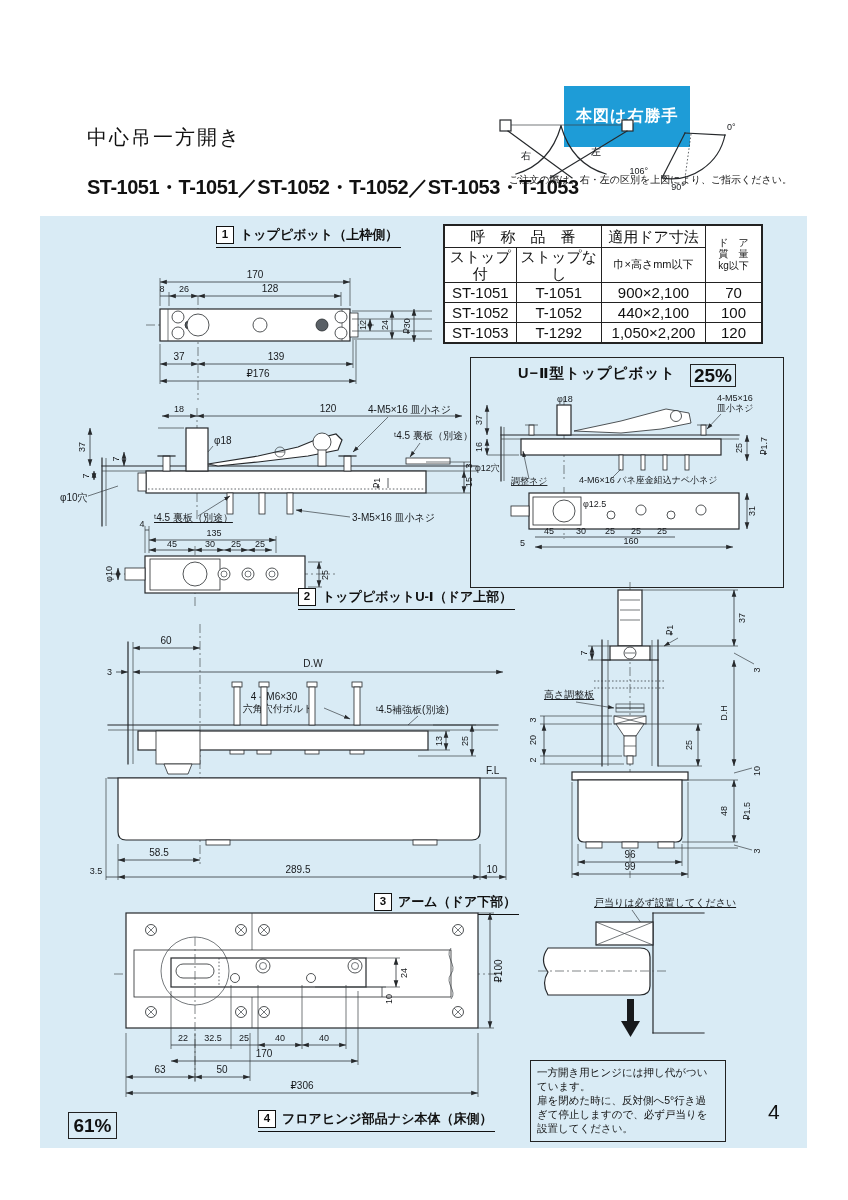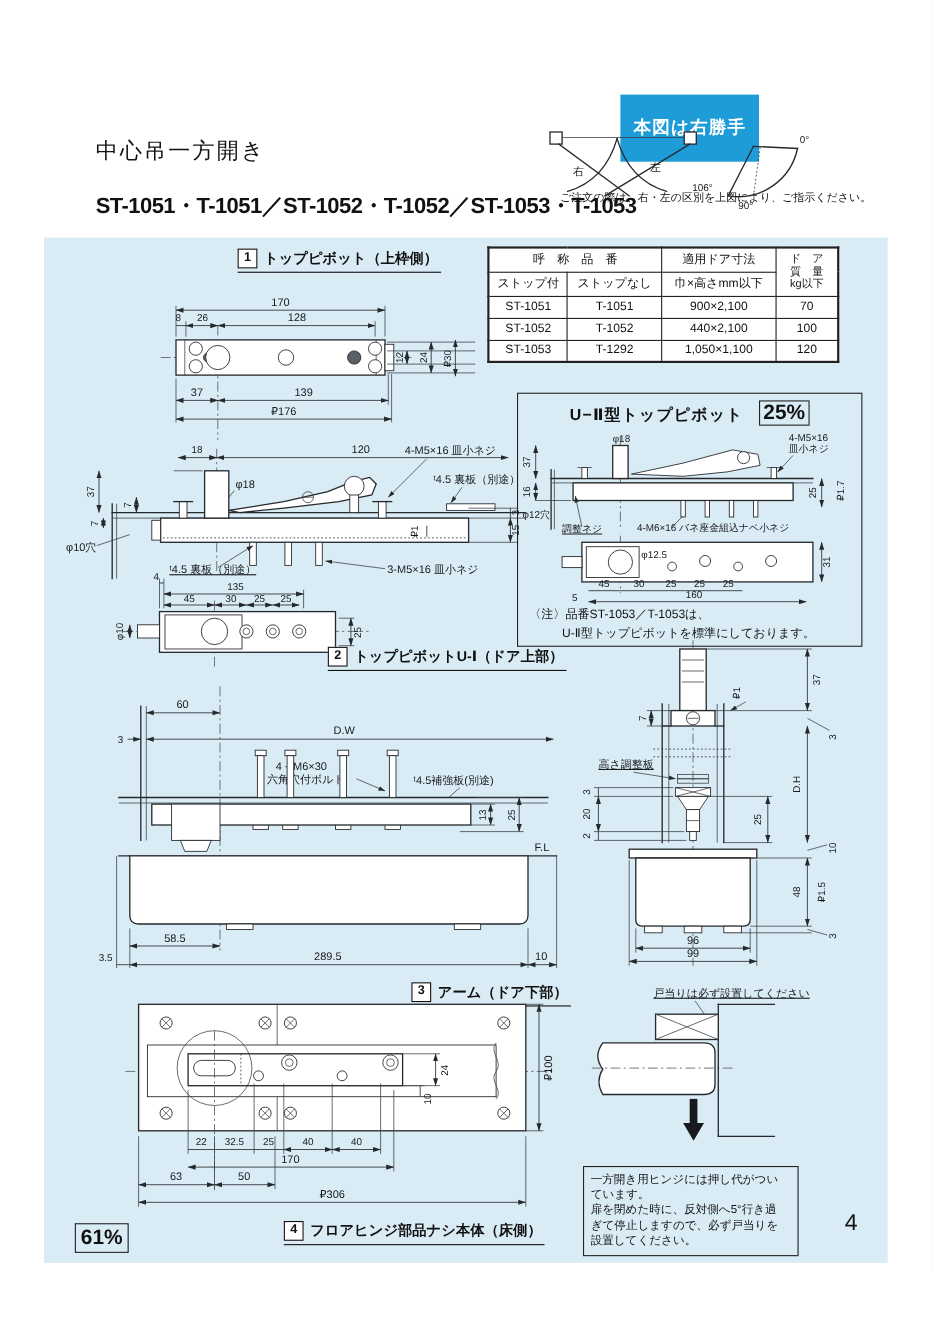--- a/index.html
+++ b/index.html
@@ -24,21 +24,21 @@
   .fd{fill:#5a6066;stroke:#26292c;stroke-width:.8}
   .title{font-size:20px;font-weight:normal;letter-spacing:2px}
   .models{font-size:20px;font-weight:bold;letter-spacing:-.5px}
   .ordernote{font-size:10px}
   .badge{background:#1e9cd7;color:#fff;font-weight:bold;font-size:16px;padding:20px 12px;letter-spacing:1px}
   .secline{display:inline-flex;align-items:center;gap:6px;border-bottom:1.6px solid #111;
            padding:0 3px 3px 0;font-weight:bold;font-size:13px;white-space:nowrap}
   .secnum{border:1.2px solid #111;min-width:16px;height:16px;display:inline-flex;align-items:center;
           justify-content:center;font-size:11.5px;line-height:1;background:#fff}
   table.spec{border-collapse:collapse;background:#fff;border:2px solid #222}
-  table.spec td{border:1px solid #222;text-align:center;font-size:11px;padding:0;line-height:1.15}
+  table.spec td{border:1px solid #222;text-align:center;font-size:15px;padding:0;line-height:1.15}
   .scalebox{border:1.6px solid #222;font-weight:bold;font-size:19px;display:flex;
             align-items:center;justify-content:center;background:transparent}
   .u2box{border:1.6px solid #222}
   .u2title{font-size:14.5px;font-weight:bold;letter-spacing:1px}
   .u2note{font-size:11px;line-height:1.5;white-space:nowrap}
   .notebox{border:1.5px solid #222;font-size:10.5px;line-height:1.33;padding:5px 6px;white-space:nowrap}
   .pageno{font-size:21px}
 </style>
 </head>
 <body>
@@ -106,21 +106,21 @@
   </tr>
   <tr style="height:20px">
     <td>ST-1052</td>
     <td>T-1052</td>
     <td>440×2,100</td>
     <td>100</td>
   </tr>
   <tr style="height:20px">
     <td>ST-1053</td>
     <td>T-1292</td>
-    <td>1,050×1,100</td>
+    <td>1,050×2,200</td>
     <td>120</td>
   </tr>
 </tbody>
   </table>
 
 <svg class="abs" style="left:60px;top:250px" width="400" height="150">
   <line x1="86" y1="75" x2="314" y2="75" class="cl"></line>
   <line x1="138" y1="46" x2="138" y2="150" class="cl"></line>
   <rect x="100" y="59" width="190" height="32" class="fw"></rect>
   <line x1="108" y1="59" x2="108" y2="91" class="tn"></line>
@@ -258,21 +258,21 @@
   <line x1="219" y1="44" x2="219" y2="69" class="dm" marker-start="url(#ar)" marker-end="url(#ar)"></line>
   <text x="228" y="57" class="tss tm" transform="rotate(-90 228 57)">25</text>
 </svg>
 
 <div class="abs secline" style="left:298px;top:588px">
   <span class="secnum">2</span>
   <span>トップピボットU-Ⅰ（ドア上部）</span>
 </div>
 
 <div class="abs u2box" style="left:470px;top:357px;width:312px;height:229px">
-  <div style="display:flex;align-items:flex-end;justify-content:center;gap:14px;margin-top:6px">
+  <div style="display:flex;align-items:flex-start;justify-content:center;gap:14px;margin-top:6px">
     <span class="u2title">U−Ⅱ型トップピボット</span>
     <span class="scalebox" style="width:44px;height:21px">25%</span>
   </div>
   <svg width="308" height="160" style="margin-top:2px">
     <line x1="93" y1="8" x2="93" y2="92" class="cl"></line>
     <line x1="30" y1="38" x2="30" y2="92" class="ln"></line>
     <line x1="33" y1="38" x2="33" y2="92" class="tn"></line>
     <line x1="30" y1="46" x2="268" y2="46" class="ln"></line>
     <line x1="30" y1="50" x2="268" y2="50" class="tn"></line>
     <rect x="50" y="50" width="200" height="16" class="fw"></rect>
@@ -323,24 +323,20 @@
     <line x1="126" y1="148" x2="152" y2="148" class="dm"></line>
     <text x="139" y="145" class="tss tm">25</text>
     <line x1="152" y1="148" x2="178" y2="148" class="dm"></line>
     <text x="165" y="145" class="tss tm">25</text>
     <line x1="178" y1="148" x2="204" y2="148" class="dm"></line>
     <text x="191" y="145" class="tss tm">25</text>
     <line x1="64" y1="158" x2="262" y2="158" class="dm" marker-start="url(#ar)" marker-end="url(#ar)"></line>
     <text x="160" y="155" class="tss tm">160</text>
     <text x="54" y="157" class="tss te">5</text>
   </svg>
-  <div class="u2note" style="margin:2px 0 0 10px">
-    <div>〈注〉品番ST-1053／T-1053は、</div>
-    <div style="margin-left:30px">U-Ⅱ型トップピボットを標準にしております。</div>
-  </div>
 </div>
 
 <svg class="abs" style="left:78px;top:612px" width="432" height="275">
   <line x1="122" y1="12" x2="122" y2="252" class="cl"></line>
   <line x1="50" y1="30" x2="50" y2="152" class="ln"></line>
   <line x1="55" y1="30" x2="55" y2="152" class="tn"></line>
   <line x1="55" y1="36" x2="122" y2="36" class="dm" marker-start="url(#ar)" marker-end="url(#ar)"></line>
   <text x="88" y="32" class="ts tm">60</text>
   <line x1="38" y1="60" x2="50" y2="60" class="dm" marker-end="url(#ar)"></line>
   <text x="34" y="63" class="tss te">3</text>

